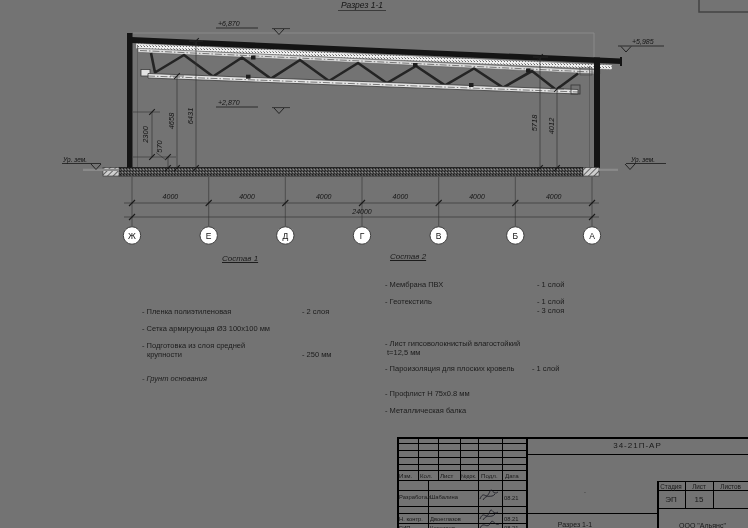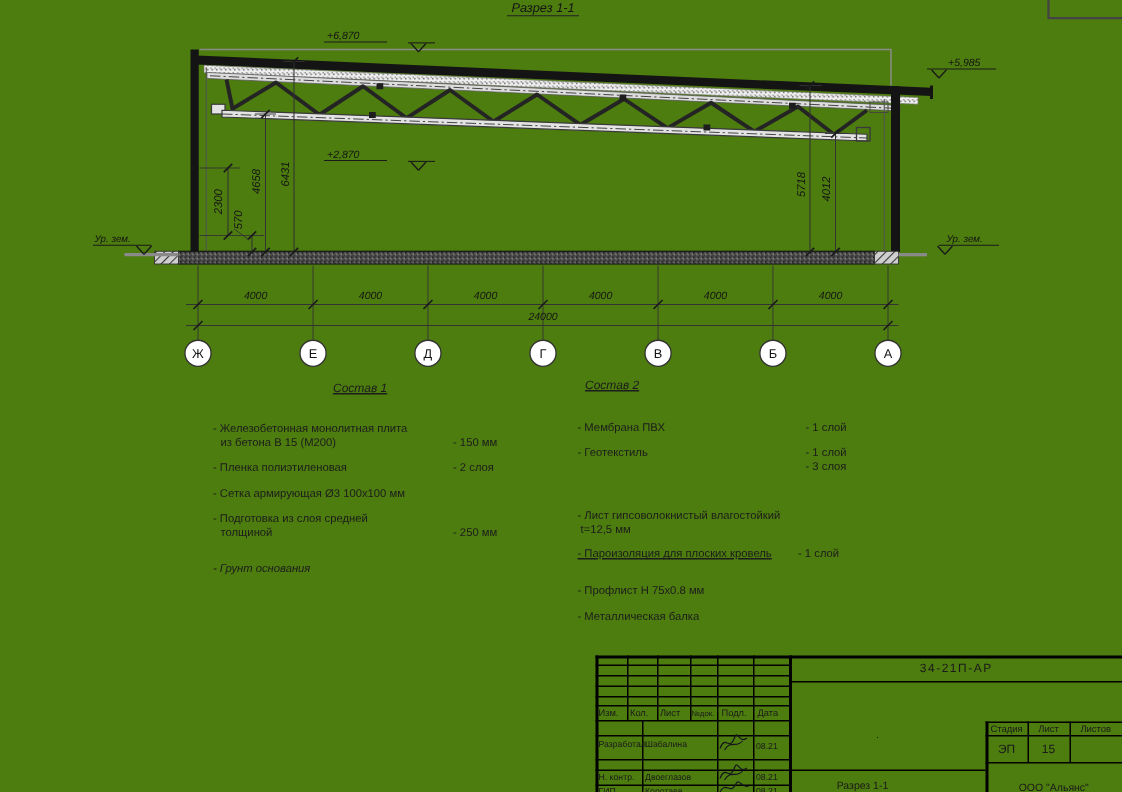--- a/index.html
+++ b/index.html
@@ -1,16 +1,16 @@
 <!DOCTYPE html>
 <html><head>
 <meta charset="utf-8">
 <style>
   html,body{margin:0;padding:0;background:#fff;}
-  .page{position:relative;width:748px;height:528px;background:#4d7c0f;overflow:hidden;
+  .page{position:relative;width:748px;height:528px;background:#737373;overflow:hidden;
         font-family:"Liberation Sans",sans-serif;color:#1a1a1a;}
   svg text{fill:#141414;}
   .tt{font:italic 8.5px "Liberation Sans",sans-serif;}
   .et{font:italic 7px "Liberation Sans",sans-serif;}
   .gt{font:italic 6.5px "Liberation Sans",sans-serif;}
   .dt{font:italic 7.5px "Liberation Sans",sans-serif;}
   .bt{font:italic 7px "Liberation Sans",sans-serif;}
   .at{font:8.5px "Liberation Sans",sans-serif;}
   .comp{position:absolute;font-size:7.5px;line-height:8.5px;color:#1c1c1c;}
   .comp .hdr{position:absolute;font-style:italic;font-size:8px;text-decoration:underline;white-space:nowrap;}
@@ -204,42 +204,35 @@
       <text class="at" x="285.3" y="238.7" text-anchor="middle">Д</text>
       <text class="at" x="362" y="238.7" text-anchor="middle">Г</text>
       <text class="at" x="438.7" y="238.7" text-anchor="middle">В</text>
       <text class="at" x="515.3" y="238.7" text-anchor="middle">Б</text>
       <text class="at" x="592" y="238.7" text-anchor="middle">А</text>
     </g>
   </svg>
 
   <div class="comp c1" style="left:142px;top:252px;width:215px;height:140px;">
     <div class="hdr" style="left:80px;top:3px;">Состав 1</div>
-    <div class="li" style="top:30px;">
-      <div class="li-t">
-        <div>- Железобетонная монолитная плита</div>
-        <div class="li-t2">из бетона В 15 (М200)</div>
-      </div>
-      <div class="li-v">- 150 мм</div>
-    </div>
     <div class="li" style="top:56px;">
       <div class="li-t">
         <div>- Пленка полиэтиленовая</div>
       </div>
       <div class="li-v">- 2 слоя</div>
     </div>
     <div class="li" style="top:73px;">
       <div class="li-t">
         <div>- Сетка армирующая Ø3 100х100 мм</div>
       </div>
     </div>
     <div class="li" style="top:90px;">
       <div class="li-t">
         <div>- Подготовка из слоя средней</div>
-        <div class="li-t2">толщиной</div>
+        <div class="li-t2">крупности</div>
       </div>
       <div class="li-v">- 250 мм</div>
     </div>
     <div class="li" style="top:123px;font-style:italic;">
       <div class="li-t">
         <div>- Грунт основания</div>
       </div>
     </div>
   </div>
 
@@ -259,21 +252,21 @@
     </div>
     <div class="li" style="top:63px;">
       <div class="li-v">- 3 слоя</div>
     </div>
     <div class="li" style="top:88px;">
       <div class="li-t">
         <div>- Лист гипсоволокнистый влагостойкий</div>
         <div class="li-t2" style="padding-left:2px;">t=12,5 мм</div>
       </div>
     </div>
-    <div class="li" style="top:113px;text-decoration:underline;">
+    <div class="li" style="top:113px;">
       <div class="li-t">
           <div>- Пароизоляция для плоских кровель</div>
         </div>
       <div class="li-v" style="left:147px;">- 1 слой</div>
     </div>
     <div class="li" style="top:138px;">
       <div class="li-t">
           <div>- Профлист Н 75х0.8 мм</div>
         </div>
     </div>

